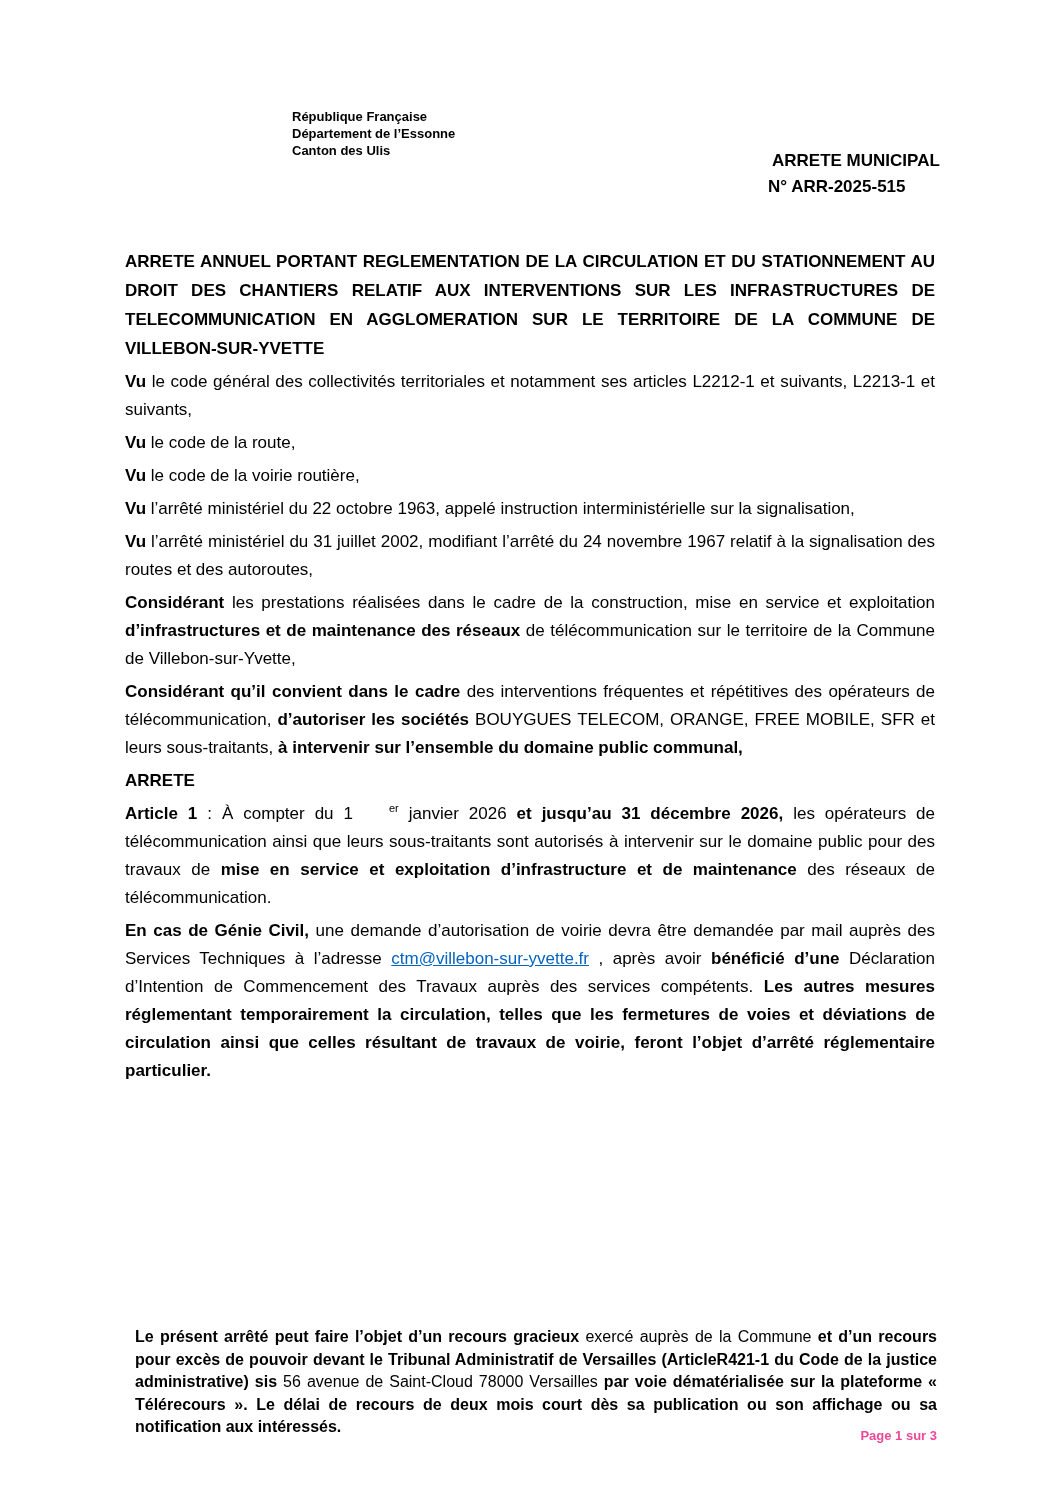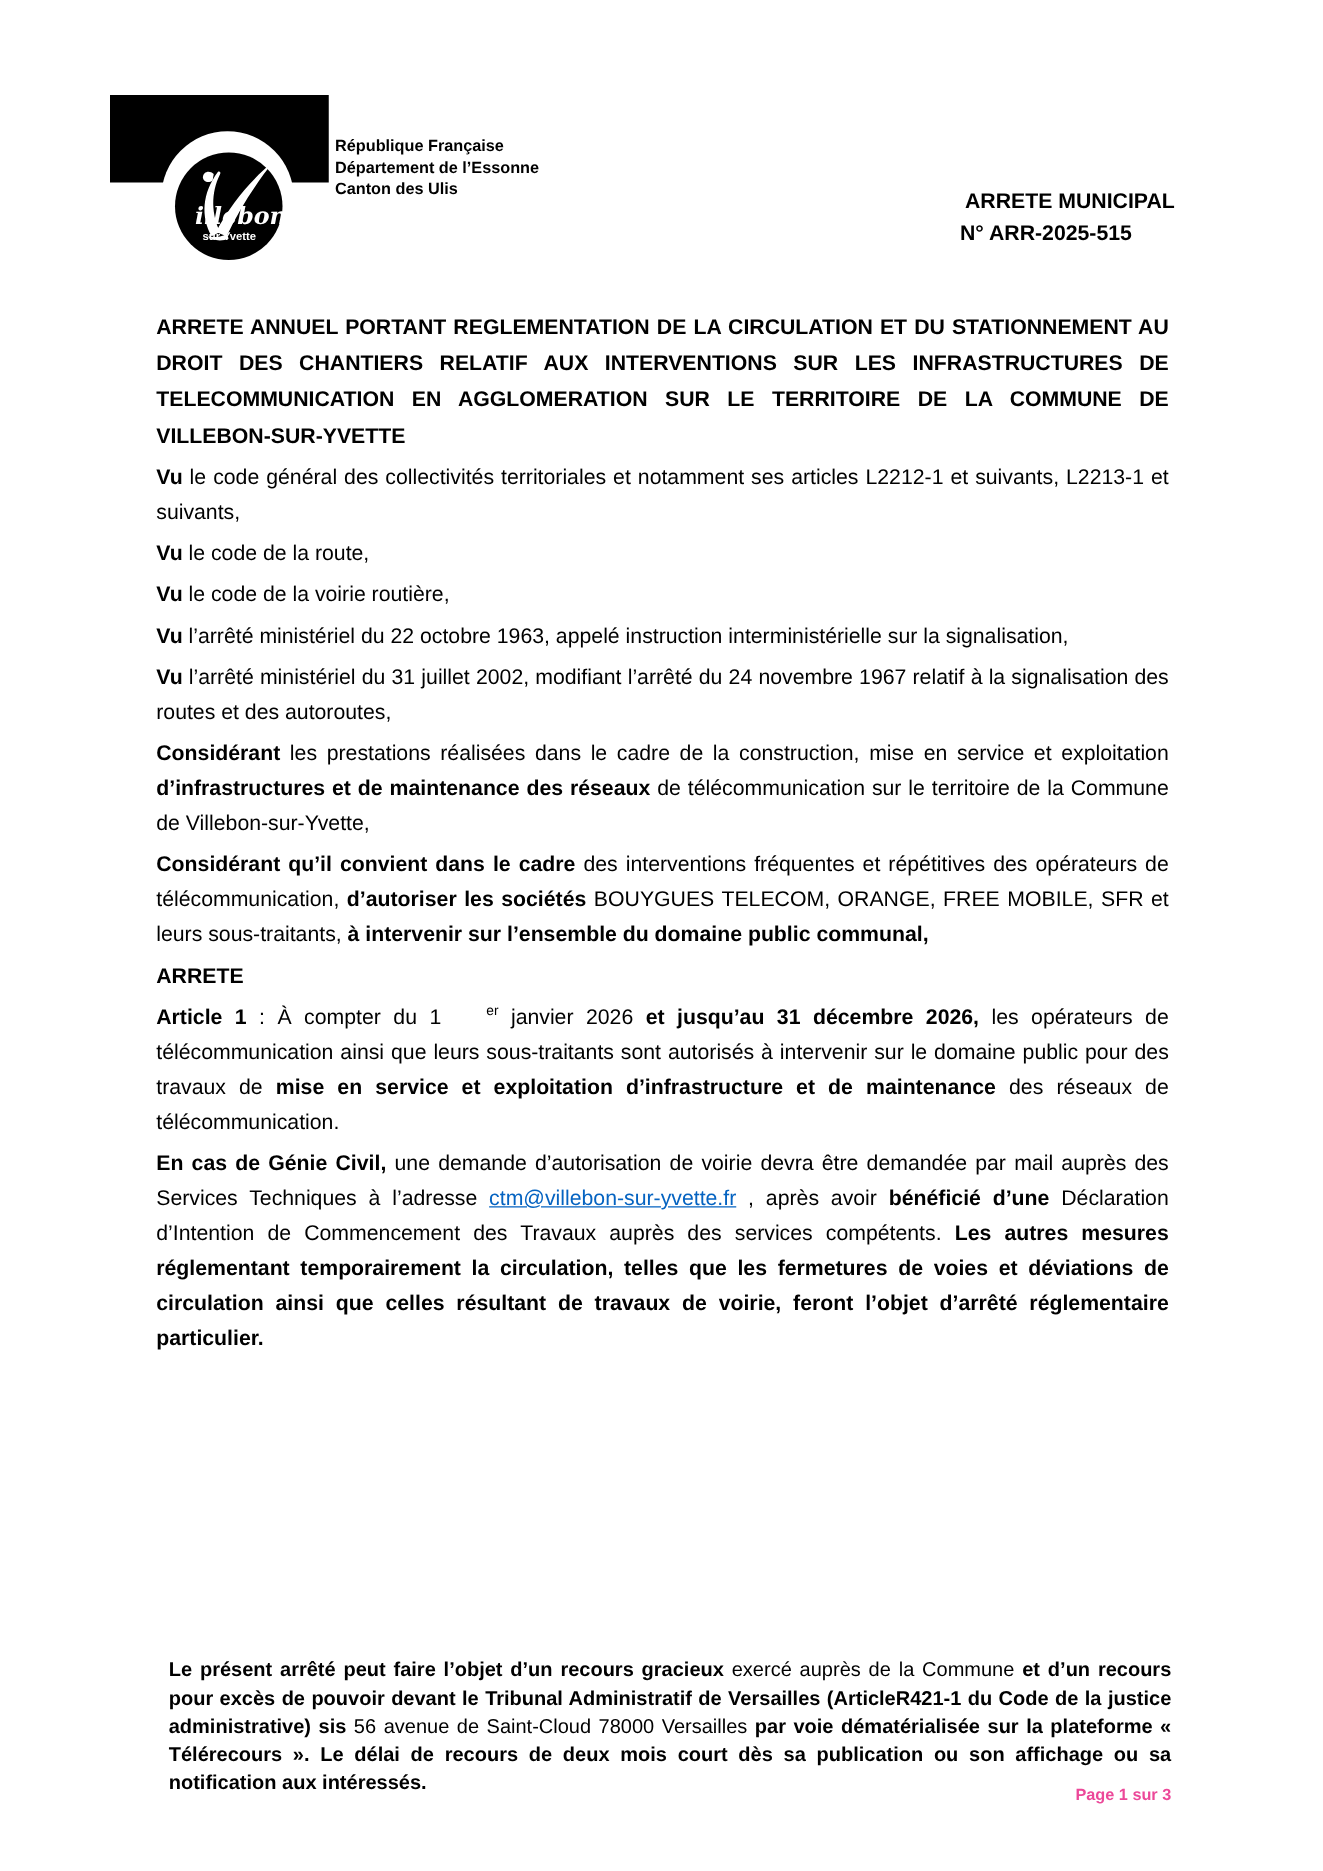--- a/index.html
+++ b/index.html
@@ -21,21 +21,21 @@
     position:absolute;left:16px;top:40px;width:70px;
     font-family:"DejaVu Serif", serif;font-style:italic;font-weight:bold;
     font-size:19px;color:#fff;letter-spacing:0px;
   }
   .logo-sub{
     position:absolute;left:22px;top:62px;width:64px;
     font-size:9px;font-weight:bold;color:#fff;
   }
   
   .org-info{position:absolute;left:268px;top:108px;font-size:13px;font-weight:bold;line-height:17px;}
-  .org-info span{display:block;}
+  .org-info span{display:block;margin-left:24px;}
   .doc-ref{position:absolute;left:768px;top:148px;font-size:17px;font-weight:bold;line-height:26px;}
   .doc-ref .doc-type{display:block;padding-left:4px;}
   .doc-ref .doc-number{display:block;}
   
   .doc-body{
     position:absolute;left:125px;top:247px;width:810px;
     font-size:17px;line-height:28px;text-align:justify;
   }
   .doc-title{font-weight:bold;line-height:29px;margin:0 0 13px 0;}
   .doc-body p{margin:0 0 5px 0;}
@@ -52,34 +52,20 @@
   .page-number{
     position:absolute;right:121px;top:1428px;
     font-size:13px;font-weight:bold;color:#ec4899;
   }
 </style>
 </head>
 <body>
 
 <div class="page">
 
-  <div class="logo-block">
-    <div class="logo-rect"></div>
-    <div class="logo-ring"></div>
-    <div class="logo-circle">
-      <svg viewBox="0 0 100 100" aria-hidden="true">
-        <path d="M34 78 C24 60 25 38 40 18 C41 17 43 18 42 20 C33 38 34 58 42 74 Z" fill="#ffffff"></path>
-        <path d="M38 74 C52 48 70 26 92 8 C76 28 60 52 48 78 Z" fill="#ffffff"></path>
-        <path d="M36 20 C32 16 26 18 26 23 C26 27 31 29 35 26 Z" fill="#ffffff"></path>
-        <path d="M30 78 C34 82 44 83 50 80 L48 76 C42 79 34 79 30 78 Z" fill="#ffffff"></path>
-      </svg>
-      <span class="logo-script">illebon</span>
-      <span class="logo-sub">sur Yvette</span>
-    </div>
-  </div>
 
   <div class="org-info">
     <span>République Française</span>
     <span>Département de l’Essonne</span>
     <span>Canton des Ulis</span>
   </div>
 
   <div class="doc-ref">
     <span class="doc-type">ARRETE MUNICIPAL</span>
     <span class="doc-number">N° ARR-2025-515</span>

